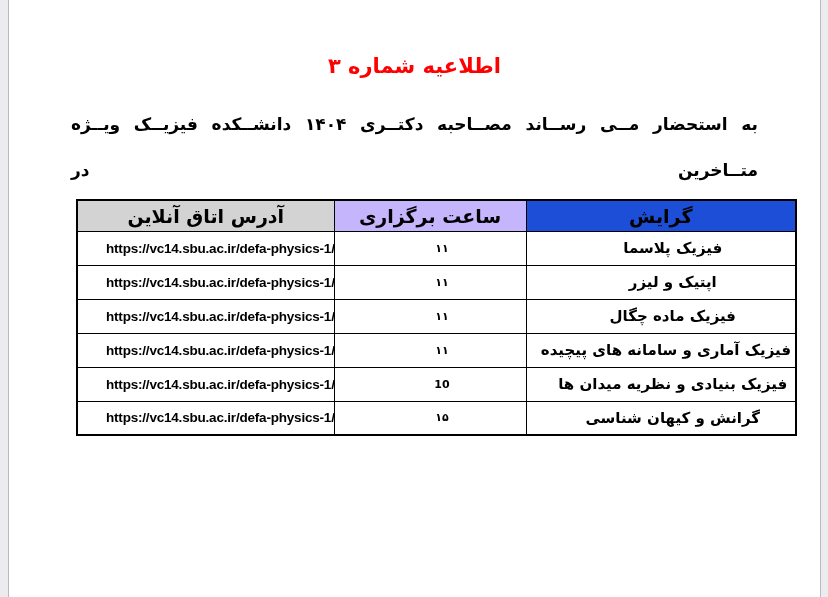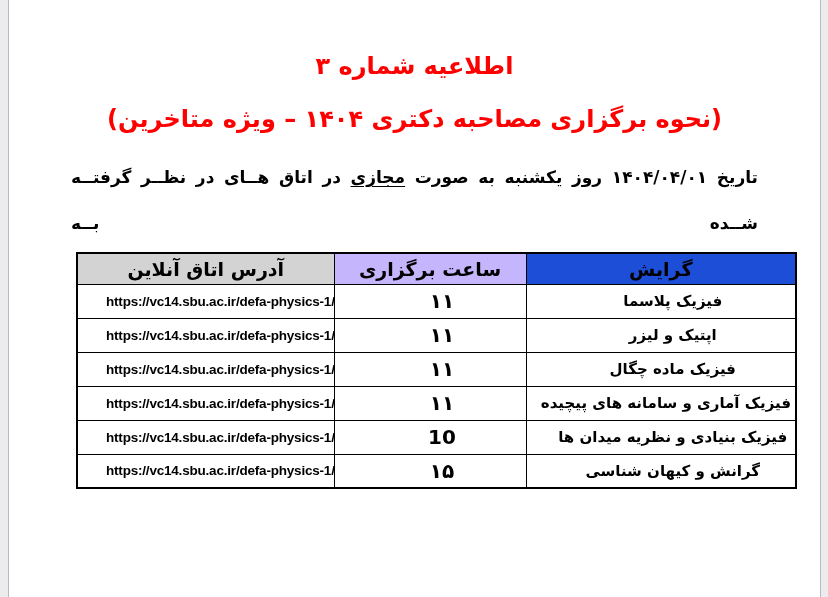--- a/index.html
+++ b/index.html
@@ -16,21 +16,21 @@
     background: #ffffff;
     border-left: 1px solid #b9b9c0;
     border-right: 1px solid #b9b9c0;
     padding-top: 52px;
     direction: rtl;
     overflow: hidden;
   }
   .title {
     text-align: center;
     font-weight: bold;
-    font-size: 24px;
+    font-size: 21px;
     line-height: 28px;
     color: #ff0000;
   }
   .title2 { margin-top: 25px; }
   .body-text {
     margin: 21px 62px 0 62px;
     font-size: 17px;
     font-weight: bold;
     color: #000000;
     line-height: 46px;
@@ -58,40 +58,39 @@
     height: 31px;
     font-size: 19px;
     font-weight: bold;
     color: #000;
   }
   .doc-table td { height: 34px; padding-left: 28px; }
   .col-major { width: 270px; }
   .col-time  { width: 192px; }
   .col-url   { width: 257px; }
   td.cell-major { font-size: 15px; font-weight: bold; }
-  td.cell-time  { font-size: 20px; font-weight: bold; margin-left: 13px; }
+  td.cell-time  { font-size: 11px; font-weight: bold; margin-left: 13px; }
   td.cell-url {
     direction: ltr;
     font-family: "Liberation Sans", sans-serif;
     font-weight: bold;
     font-size: 13.5px;
     letter-spacing: -0.2px;
   }
 </style>
 </head>
 <body>
 
 <div class="page">
 
   <div class="title title1" style="color: rgb(255, 0, 0);">اطلاعیه شماره ۳</div>
 
-  <div class="title title2" style="color: rgb(255, 0, 0);">(نحوه برگزاری مصاحبه دکتری ۱۴۰۴ – ویژه متاخرین)</div>
 
   <div class="body-text">
-    <div class="bline just"><span>تاریخ ۱۴۰۴/۰۴/۰۱ روز یکشنبه به صورت </span><span class="u">مجازی</span><span> در اتاق هــای در نظــر گرفتــه شــده بــه</span></div>
+    <div class="bline just">به استحضار مــی رســاند مصــاحبه دکتــری ۱۴۰۴ دانشــکده فیزیــک ویــژه متــاخرین در</div>
   </div>
 
   <table class="doc-table">
     <colgroup>
       <col class="col-major">
         <col class="col-time">
         <col class="col-url">
     </colgroup>
     <thead>
       <tr>

